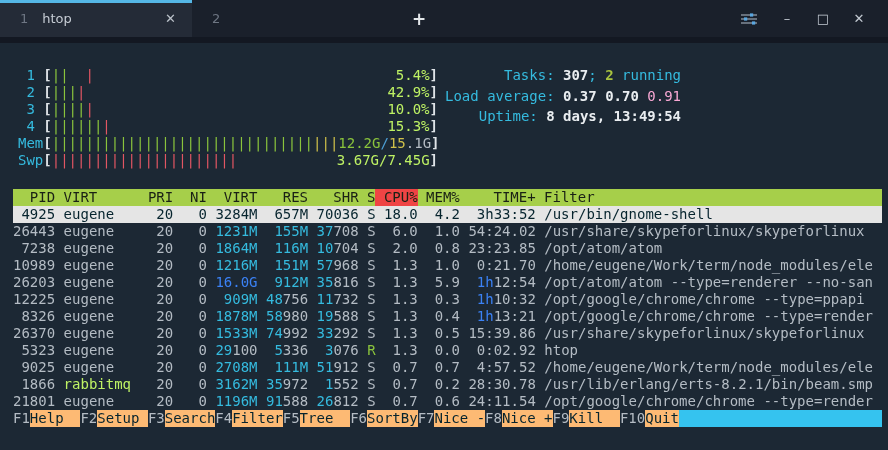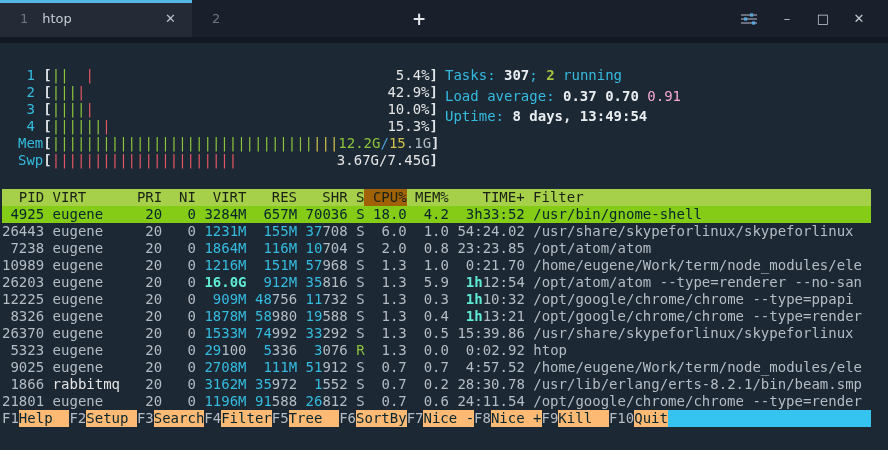--- a/index.html
+++ b/index.html
@@ -23,43 +23,43 @@
   .ctrl { color:#c3cad2; font-size:13px; width:22px; text-align:center; }
   .ctrl-pref { display:flex; align-items:center; }
 
   
   .term { position:absolute; left:0; top:43px; width:888px; height:407px; background:#1c2834;
           font-family:"DejaVu Sans Mono", monospace; font-size:14px; line-height:17px; color:#b4bcc4; }
   .tabbar-shadow { position:absolute; left:0; top:37px; width:888px; height:6px; background:#131822; }
   pre, .line { white-space:pre; }
 
   
-  .c-fg{color:#b4bcc4} .c-dim{color:#e5e5e5} .c-cyan{color:#35bbdf} .c-cyanl{color:#f9a8d4}
+  .c-fg{color:#b4bcc4} .c-dim{color:#bef264} .c-cyan{color:#35bbdf} .c-cyanl{color:#f9a8d4}
   .c-green{color:#8ac43c} .c-greenb{color:#a9c33f;font-weight:bold} .c-yellow{color:#cfc04a}
-  .c-blue{color:#4d9fd6} .c-red{color:#e25663} .c-redb{color:#5eead4;font-weight:bold}
+  .c-blue{color:#4d9fd6} .c-red{color:#e25663} .c-redb{color:#3b82f6;font-weight:normal}
   .c-whiteb{color:#e9edf0;font-weight:bold} .c-bracket{color:#dfe4e8;font-weight:bold}
 
   
   #meters { position:absolute; left:18px; top:24px; width:420px; }
   .meter { display:flex; white-space:pre; height:17px; }
   .meter .mlabel { color:#35bbdf; }
   .meter .minner { flex:1; display:flex; }
   .meter .bars { white-space:pre; }
   .meter .mfill { flex:1; }
 
   
-  #summary { position:absolute; left:445px; top:24px; white-space:pre; }
+  #summary { position:absolute; left:445px; top:24px; white-space:pre;text-align:right; }
   #summary .line { height:20.5px; }
 
   
-  #table { position:absolute; left:2px; top:146px; width:869px; }
+  #table { position:absolute; left:13px; top:146px; width:869px; }
   .thead { background:#a6cf4a; color:#1a2115; white-space:pre; height:17px; display:flex; }
-  .thead .sort { background:#a16207;text-align:right; }
+  .thead .sort { background:#ef4444;text-align:right; }
   .trow { white-space:pre; height:17px; }
-  .trow.sel { background:#84cc16; }
+  .trow.sel { background:#e5e5e5; }
   .trow.sel span { color:#06242e !important; font-weight:normal !important; }
 
   
   #fnbar { display:flex; width:869px; height:17px; white-space:pre; }
   .fkey { color:#b4bcc4; }
   .flabel { background:#fdba74; color:#06242e; white-space:pre; }
   .ffill { background:#35c3ef; flex:1; }
 </style>
 </head>
 <body>

